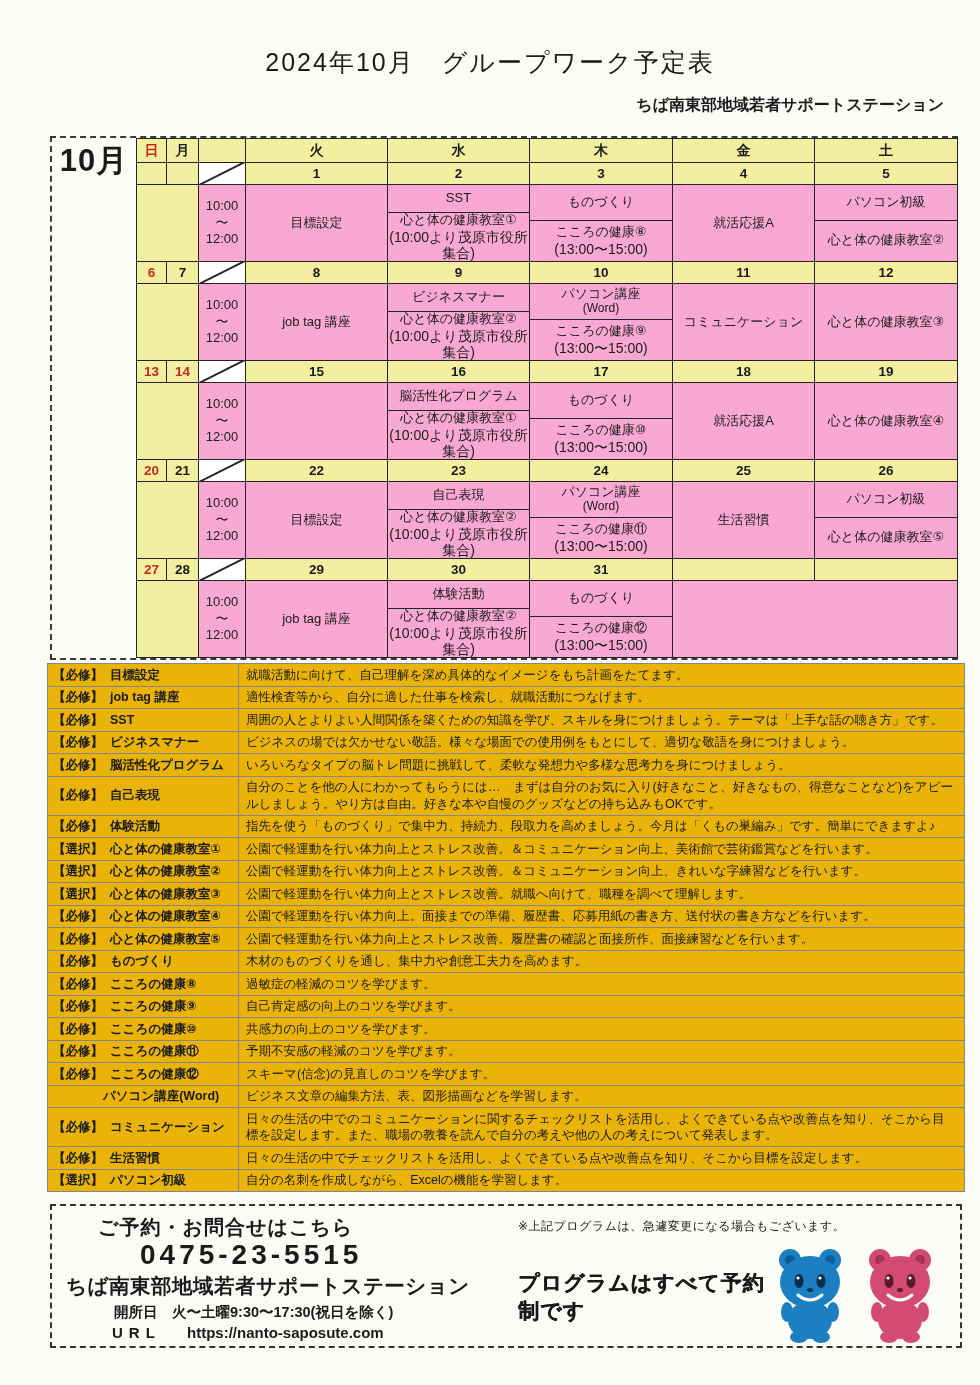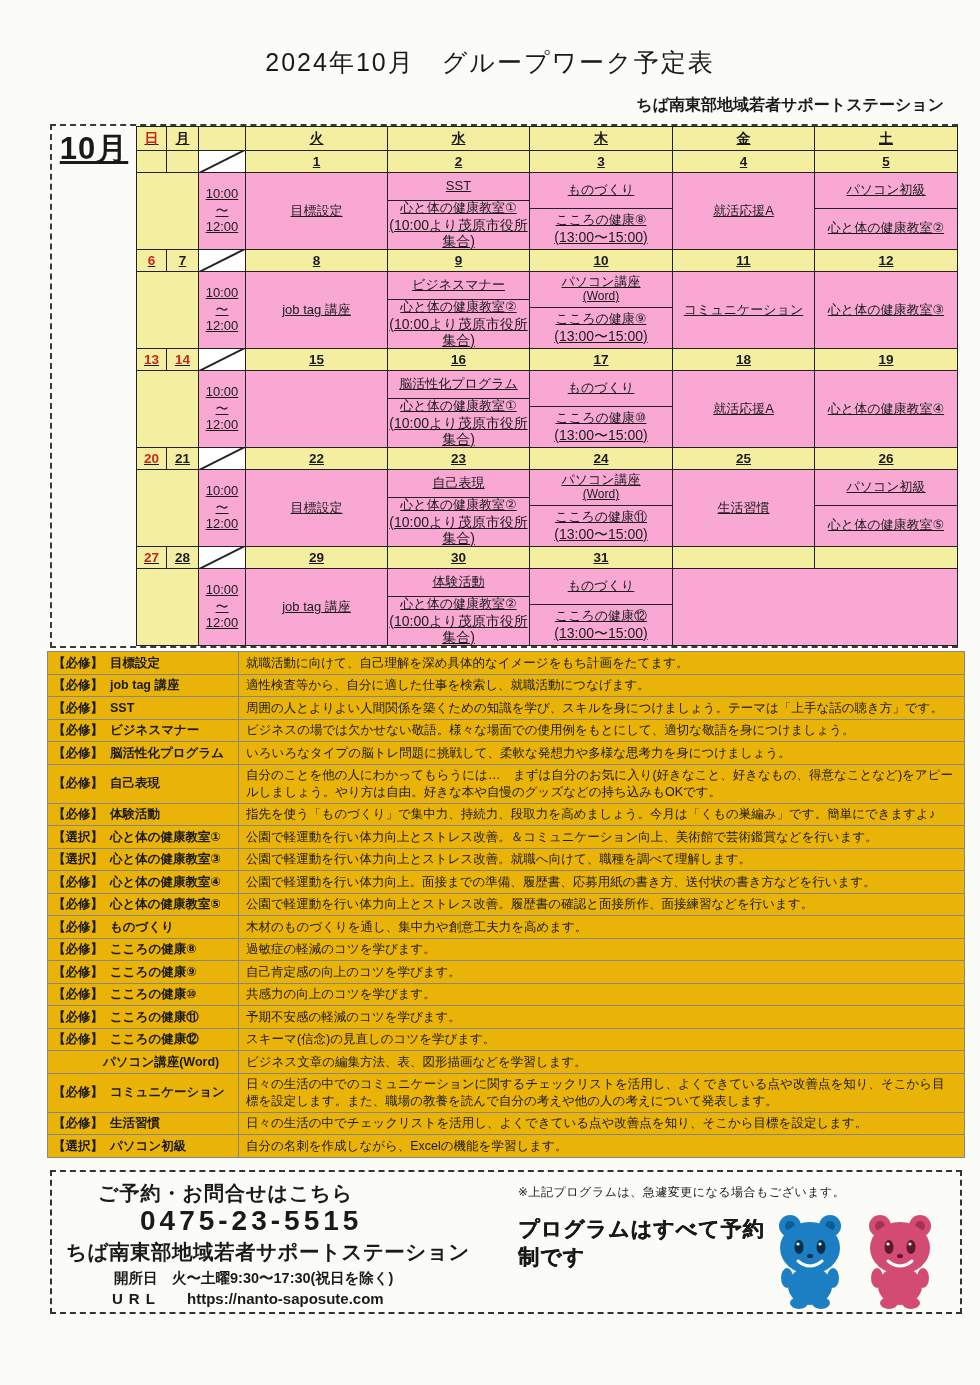--- a/index.html
+++ b/index.html
@@ -13,22 +13,22 @@
   .title{
     text-align:center;font-size:25px;font-weight:normal;
     padding-top:46px;letter-spacing:2px;
   }
   .subtitle{
     text-align:right;padding-right:36px;font-size:16px;
     font-weight:bold;margin-top:16px;
   }
   
   .cal-wrap{
-    margin:8px 0 0 50px;display:flex;width:908px;box-sizing:border-box;
-    border-left:2px dashed #3a3a3a;border-top:2px dashed #3a3a3a;border-bottom:2px dashed #3a3a3a;text-decoration:underline;
+    margin:20px 0 0 50px;display:flex;width:908px;box-sizing:border-box;
+    border-left:2px dashed #3a3a3a;border-top:2px dashed #3a3a3a;border-bottom:2px dashed #3a3a3a;
   }
   .month-box{
     width:85px;font-size:31px;font-weight:bold;text-align:center;
     padding-top:2px;letter-spacing:1px;
   }
   table.cal{border-collapse:collapse;table-layout:fixed;width:821px;background:#fff;}
   .cal td,.cal th{border:1.6px solid #222;padding:0;text-align:center;overflow:hidden;}
   .cal th{background:#f4efa0;height:23px;font-size:14px;font-weight:bold;}
   tr.date-row td{background:#f4efa0;height:21px;font-size:13.5px;font-weight:bold;}
   tr.date-row td.diag{background:#fff;padding:0;}
@@ -57,21 +57,21 @@
   }
   .f-left{width:462px;padding-top:8px;box-sizing:border-box;}
   .f-title{font-size:20px;font-weight:900;padding-left:46px;letter-spacing:1px;}
   .f-phone{font-size:28px;font-weight:900;letter-spacing:4px;padding-left:88px;margin-top:-2px;}
   .f-org{font-size:20.5px;font-weight:800;padding-left:14px;margin-top:1px;letter-spacing:0.5px;}
   .f-hours{font-size:14.5px;padding-left:62px;margin-top:3px;font-weight:600;}
   .f-url{font-size:15px;font-weight:bold;padding-left:60px;margin-top:2px;}
   .f-url .ulabel{letter-spacing:6px;margin-right:22px;}
   .f-right{flex:1;position:relative;padding:12px 0 0 4px;box-sizing:border-box;}
   .f-note{font-size:12px;letter-spacing:0.5px;}
-  .f-row{display:flex;margin-top:14px;}
+  .f-row{display:flex;align-items:center;margin-top:14px;}
   .f-banner{font-size:21px;font-weight:900;letter-spacing:1px;text-shadow:0.6px 0 0 #000;}
   .bears{margin-left:auto;margin-right:20px;margin-top:-4px;flex-shrink:0;}
 </style>
 </head>
 <body>
 
 <div class="page">
 
   <div class="title">2024年10月　グループワーク予定表</div>
   <div class="subtitle">ちば南東部地域若者サポートステーション</div>
@@ -386,20 +386,24 @@
           <td class="lab"><span class="tag">【必修】</span><span class="pname">自己表現</span></td>
           <td class="desc">自分のことを他の人にわかってもらうには…　まずは自分のお気に入り(好きなこと、好きなもの、得意なことなど)をアピールしましょう。やり方は自由。好きな本や自慢のグッズなどの持ち込みもOKです。</td>
         </tr>
         <tr>
           <td class="lab"><span class="tag">【必修】</span><span class="pname">体験活動</span></td>
           <td class="desc">指先を使う「ものづくり」で集中力、持続力、段取力を高めましょう。今月は「くもの巣編み」です。簡単にできますよ♪</td>
         </tr>
         <tr>
           <td class="lab"><span class="tag">【選択】</span><span class="pname">心と体の健康教室①</span></td>
           <td class="desc">公園で軽運動を行い体力向上とストレス改善。＆コミュニケーション向上、美術館で芸術鑑賞などを行います。</td>
+        </tr>
+        <tr>
+          <td class="lab"><span class="tag">【選択】</span><span class="pname">心と体の健康教室②</span></td>
+          <td class="desc">公園で軽運動を行い体力向上とストレス改善。＆コミュニケーション向上、きれいな字練習などを行います。</td>
         </tr>
         <tr>
           <td class="lab"><span class="tag">【選択】</span><span class="pname">心と体の健康教室③</span></td>
           <td class="desc">公園で軽運動を行い体力向上とストレス改善。就職へ向けて、職種を調べて理解します。</td>
         </tr>
         <tr>
           <td class="lab"><span class="tag">【必修】</span><span class="pname">心と体の健康教室④</span></td>
           <td class="desc">公園で軽運動を行い体力向上。面接までの準備、履歴書、応募用紙の書き方、送付状の書き方などを行います。</td>
         </tr>
         <tr>

